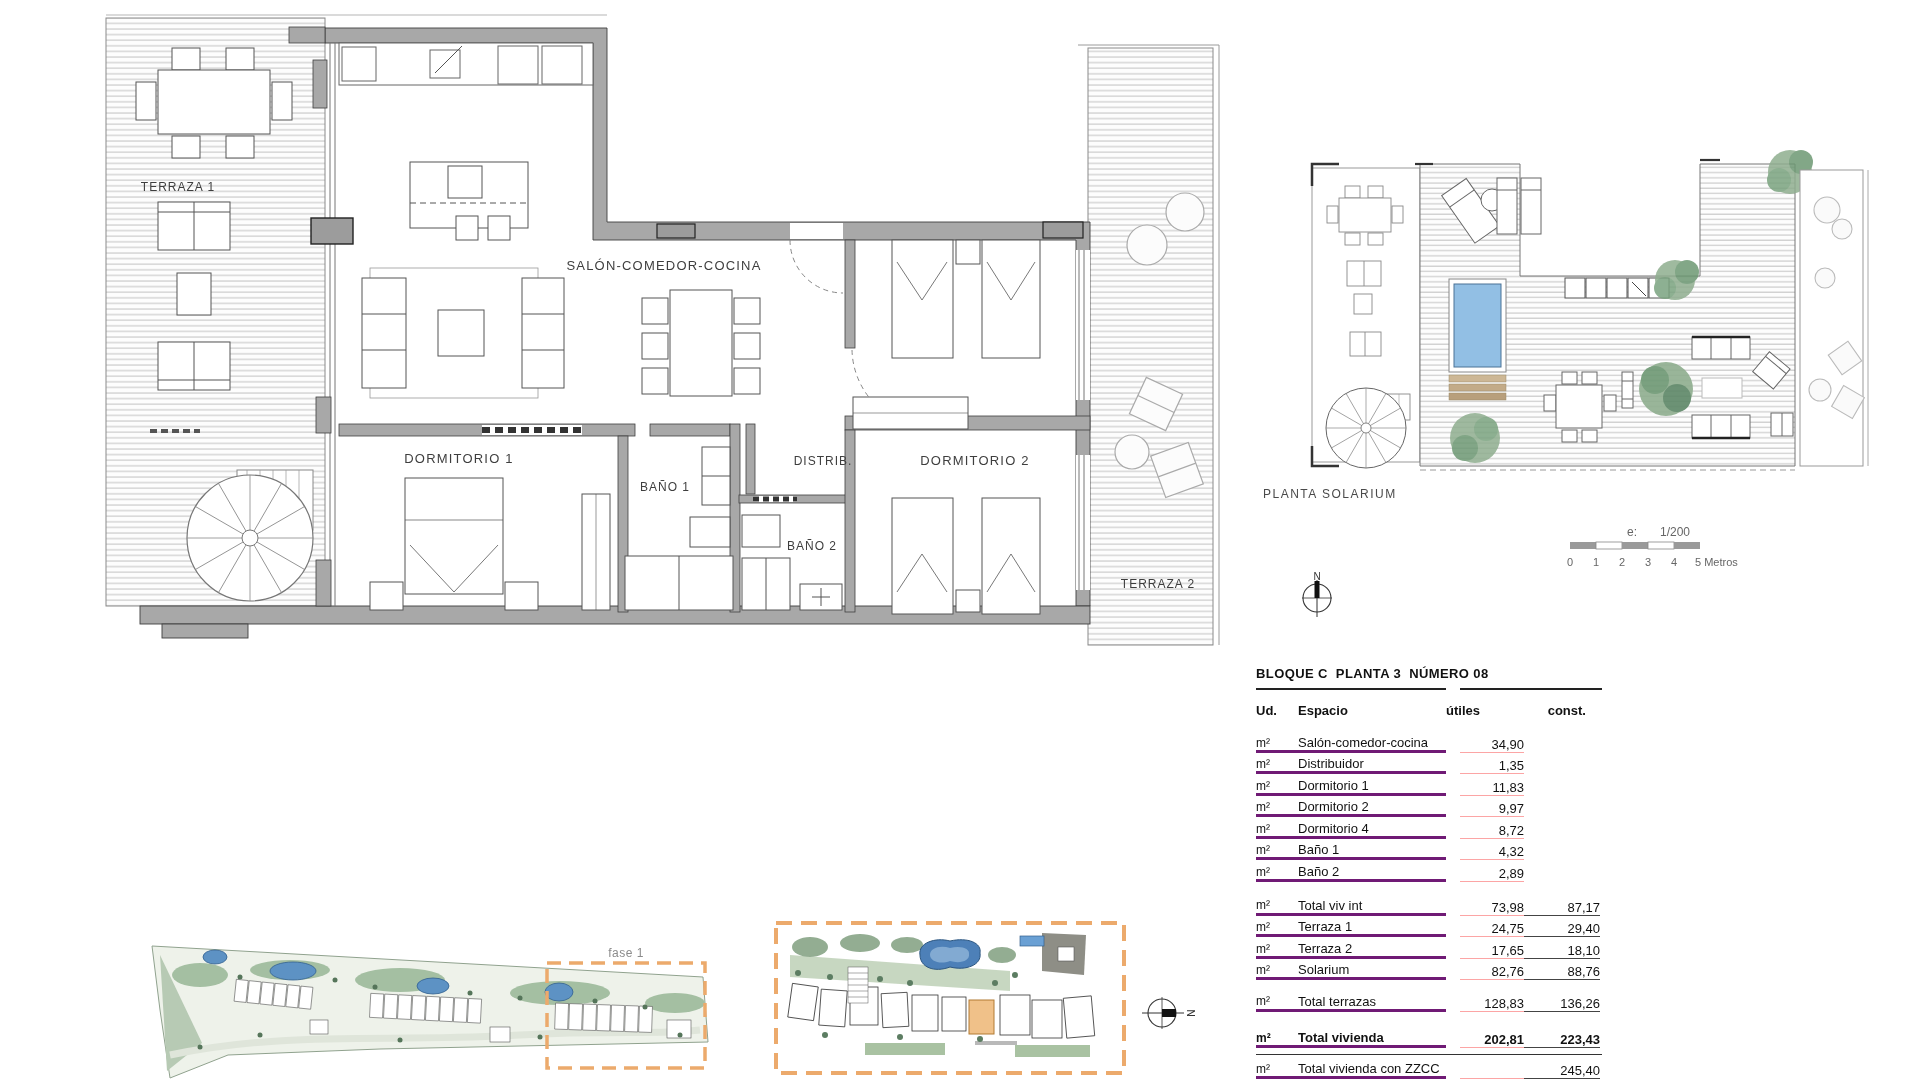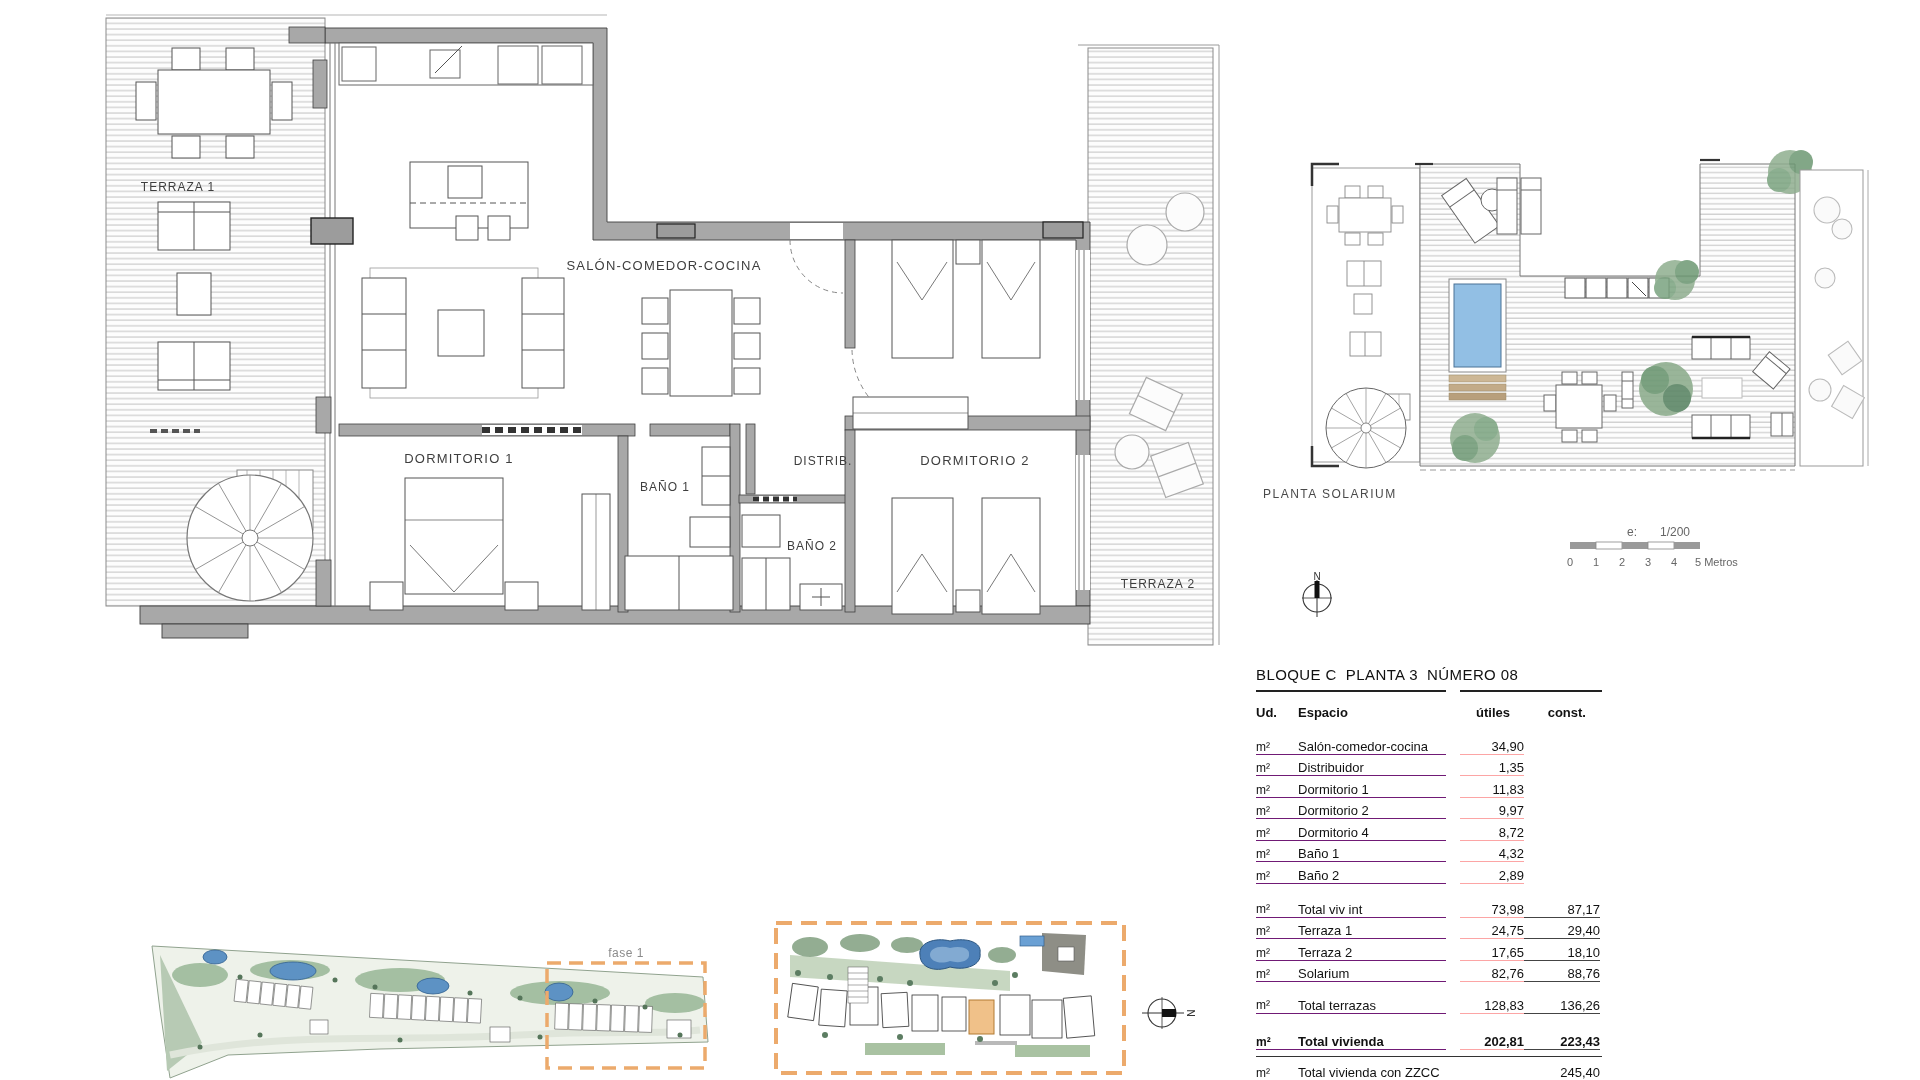--- a/index.html
+++ b/index.html
@@ -10,33 +10,33 @@
   .rm{font-size:13px;fill:#3e3e3e;letter-spacing:1.2px;text-anchor:middle}
   .rm-sm{font-size:12px;fill:#3e3e3e;letter-spacing:1px;text-anchor:middle}
   .anno{font-size:12px;fill:#4a4a4a;letter-spacing:1.5px}
   .tick{font-size:11px;fill:#666;text-anchor:middle}
   .tick-last{font-size:11px;fill:#666;text-anchor:start}
   .north{font-size:10px;fill:#333;text-anchor:middle}
   .fase{font-size:12px;fill:#8b8b8b;letter-spacing:.5px;text-anchor:middle}
 
   
   #area-table{position:absolute;left:1256px;top:666px;width:346px;font-size:13px;color:#111}
-  .t-title{font-size:15px;font-weight:normal;letter-spacing:.4px;white-space:pre}
+  .t-title{font-size:13px;font-weight:bold;letter-spacing:.4px;white-space:pre}
   .t-rule{display:flex;margin-top:7px}
   .t-rule .r1{width:190px;border-bottom:2px solid #222}
   .t-rule .rg{width:14px}
   .t-rule .r2{flex:1;border-bottom:2px solid #222}
   .t-head{display:flex;margin-top:13px;font-weight:bold}
   .t-head .h-ud{width:42px}
   .t-head .h-esp{width:148px}
-  .t-head .h-ut{width:64px;text-align:right}
+  .t-head .h-ut{width:64px;}
   .t-head .h-co{width:76px;text-align:right}
   .t-rows{margin-top:13px}
   .t-row{display:flex;align-items:flex-end;height:21.5px}
-  .t-row .grp1{display:flex;width:190px;border-bottom:1px solid #701a75;align-items:flex-end}
+  .t-row .grp1{display:flex;width:190px;border-bottom:3px solid #701a75;align-items:flex-end}
   .t-row .c-ud{width:42px;font-size:12px}
   .t-row .c-esp{width:148px}
   .t-row .gap{width:14px}
   .t-row .c-ut{width:64px;text-align:right;border-bottom:1px solid #fca5a5}
   .t-row .c-co{width:76px;text-align:right;border-bottom:1px solid #444}
   .t-row .nb{border-bottom:none}
   .t-row.tall{height:24px}
   .t-row.tall .c-ud{align-self:flex-start}
   .t-row.mt10{margin-top:10px}
   .t-row.mt8{margin-top:8px}

